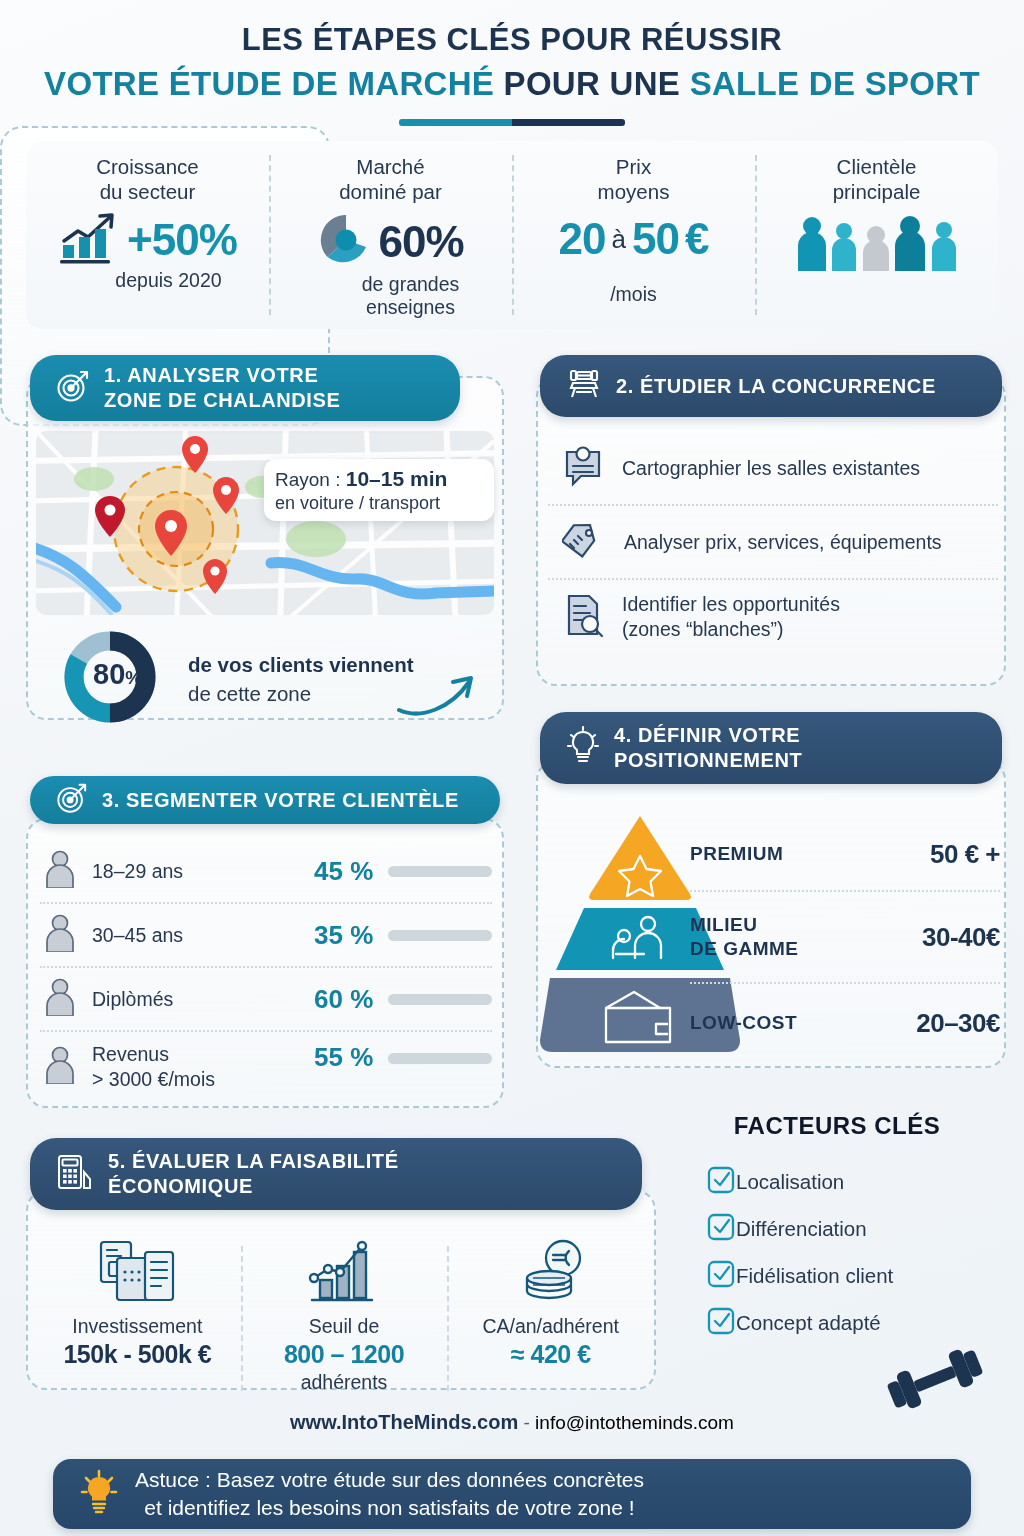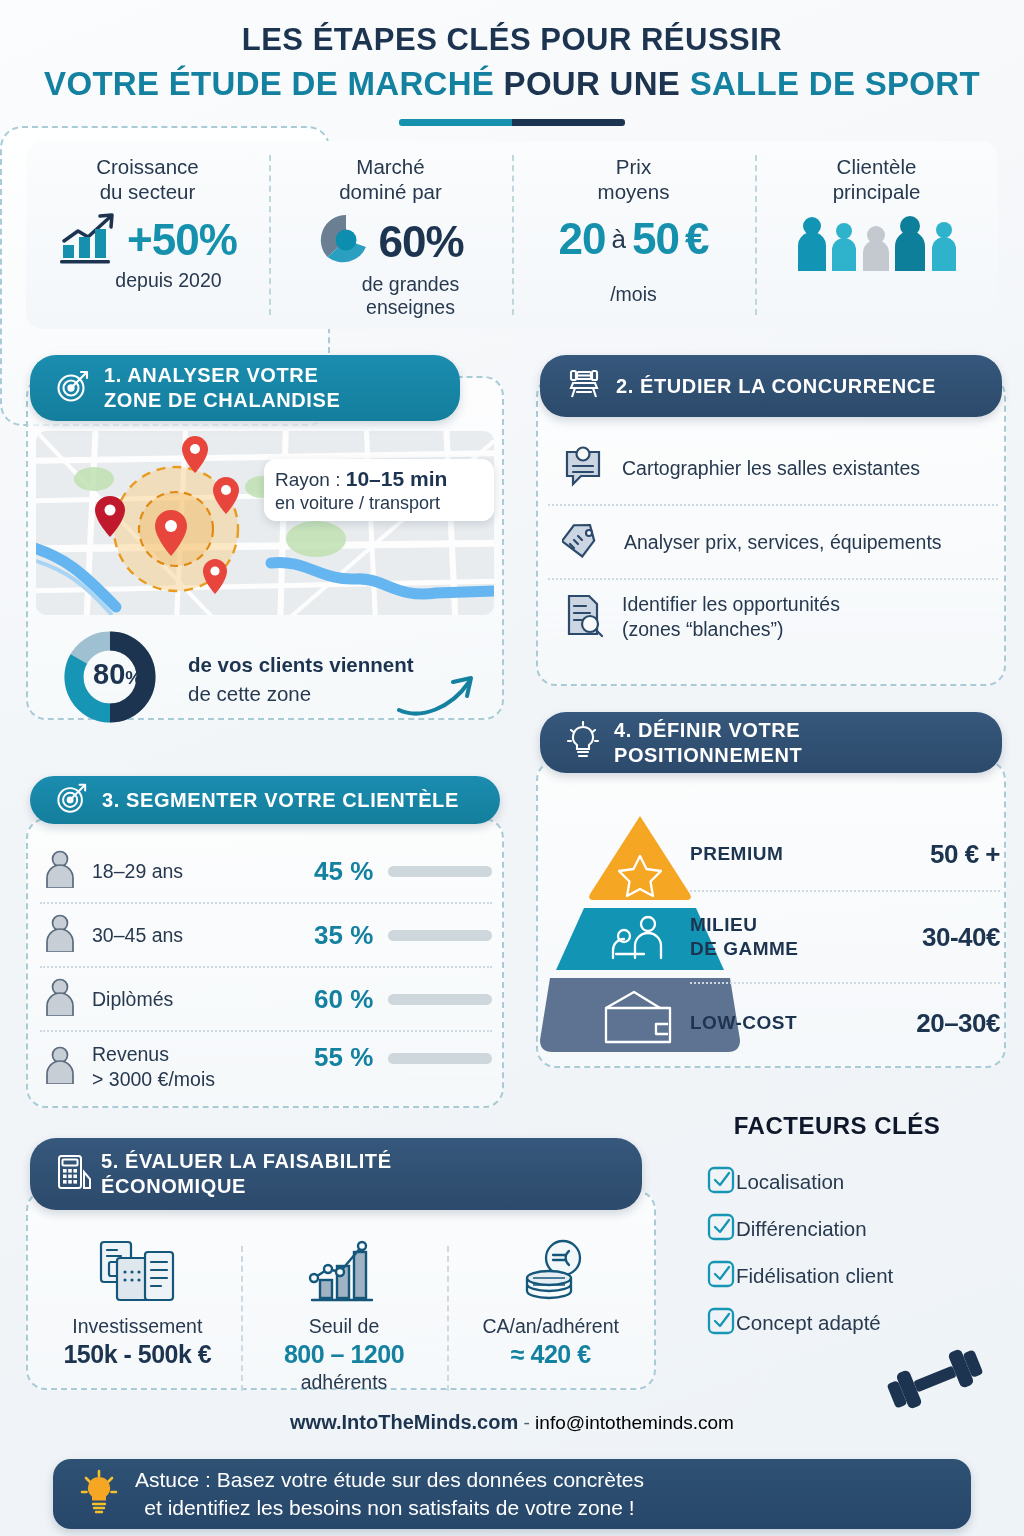--- a/index.html
+++ b/index.html
@@ -102,31 +102,31 @@
   .seg { position:absolute; left:40px; top:840px; width:452px; }
   .segrow { display:flex; align-items:center; padding:10px 0 10px 4px; }
   .segrow + .segrow { border-top:2px dotted #cdd9e3; }
   .seglabel { font-size:19.5px; line-height:25px; color:#27394f; margin-left:16px; flex:1;}
   .segpct { font-size:26px; font-weight:bold; color:#13819f; width:74px; text-align:left; }
   .bartrack { width:104px; height:11px; background:#cdd7dc; border-radius:6px; overflow:hidden;}
   .barfill { height:100%; background:#0d8fae; border-radius:6px; }
 
   
   #p4 { left:536px; top:760px; width:470px; height:308px; }
-  #h4 { left:540px; top:712px; width:462px; height:61px; }
+  #h4 { left:540px; top:712px; width:462px; height:72px; }
   .pyr { position:absolute; left:540px; top:812px; width:200px; height:248px;}
   .pyrtxt { position:absolute; left:690px; top:818px; width:310px; }
   .pyrrow { display:flex; align-items:center; justify-content:space-between; }
   .pyrrow .nm { font-size:19px; font-weight:bold; color:#1d3450; letter-spacing:.5px; line-height:24px;}
   .pyrrow .pz { font-size:26px; font-weight:bold; color:#1d3450; letter-spacing:-.5px;}
   .pyrsep { border-top:2px dotted #cdd9e3;gap:44px; }
 
   
   #p5 { left:26px; top:1190px; width:630px; height:200px; }
-  #h5 { left:30px; top:1138px; width:612px; height:72px;gap:7px; }
+  #h5 { left:30px; top:1138px; width:612px; height:72px; }
   .fin { position:absolute; left:34px; top:1238px; width:620px; display:flex; }
   .fincol { flex:1; text-align:center; position:relative; }
   .fincol + .fincol:before{
     content:""; position:absolute; left:0; top:8px; bottom:4px; width:0; border-left:2px dashed #cdd9e3;
   }
   .fincap { font-size:19.5px; color:#27394f; line-height:25px; margin-top:6px;}
   .finval { font-size:25px; font-weight:bold; color:#13819f; letter-spacing:-.5px; line-height:31px;}
   .finval.navy { color:#1d3450; }
 
   

